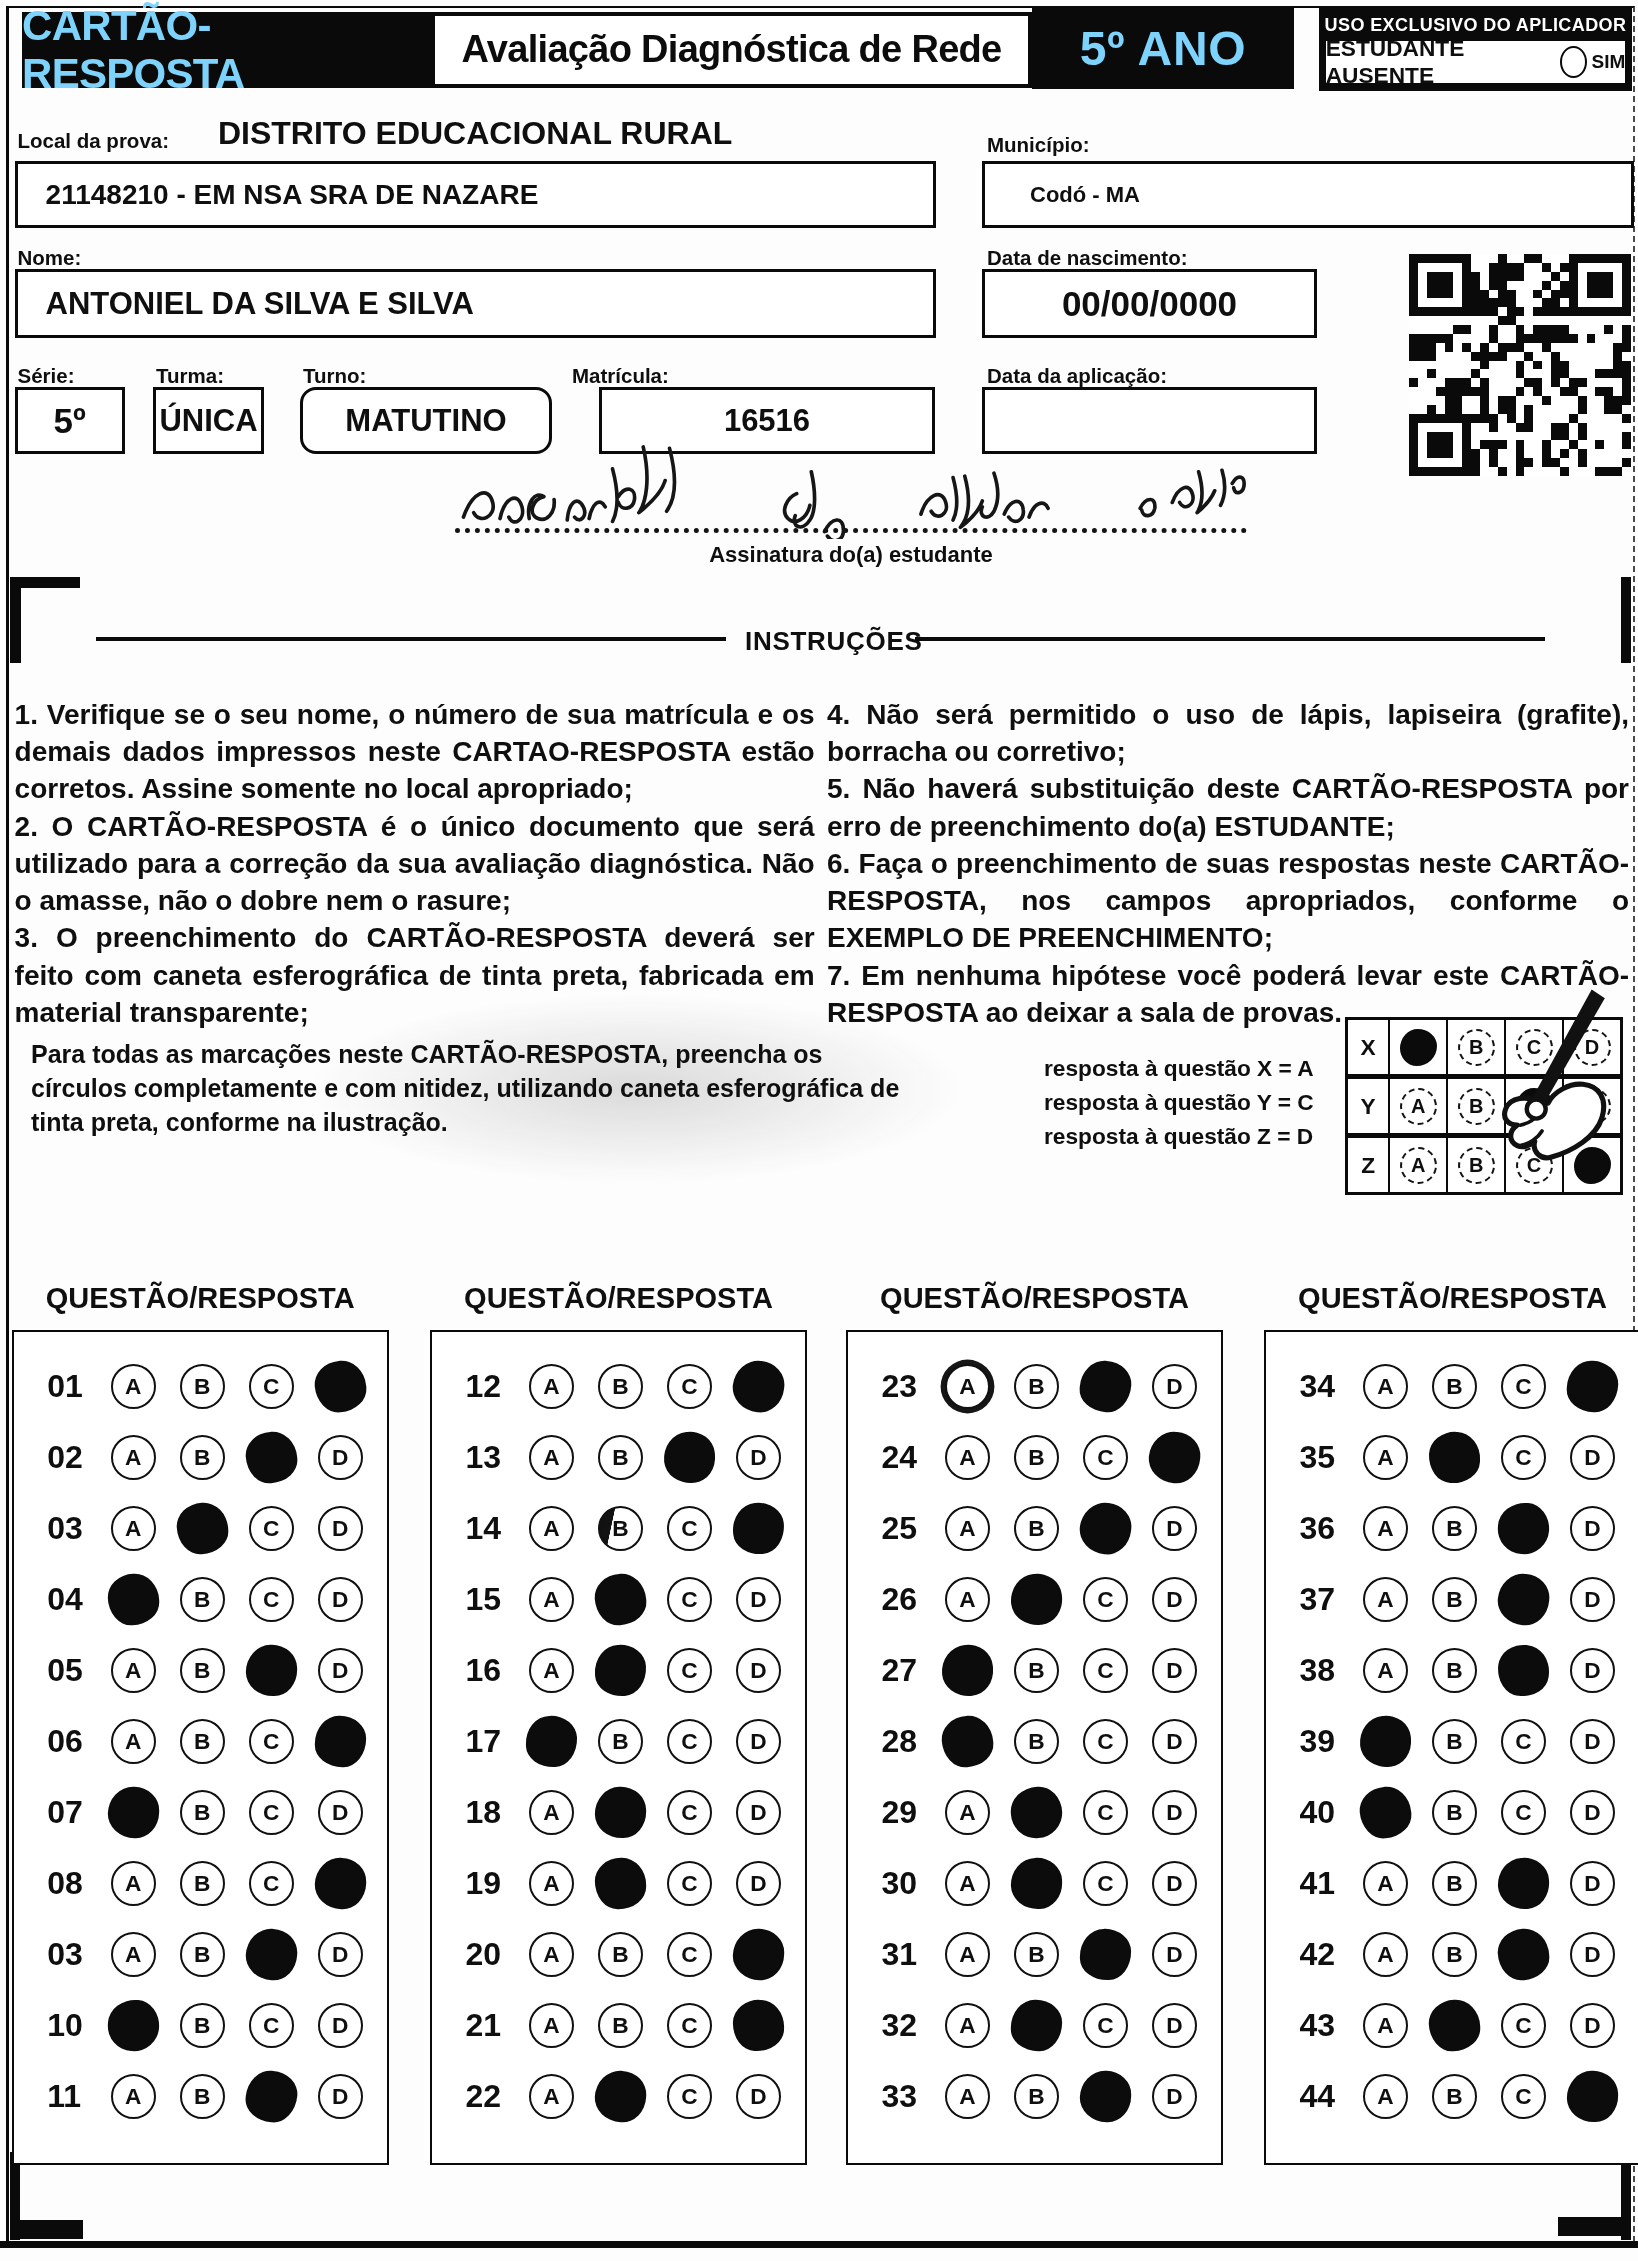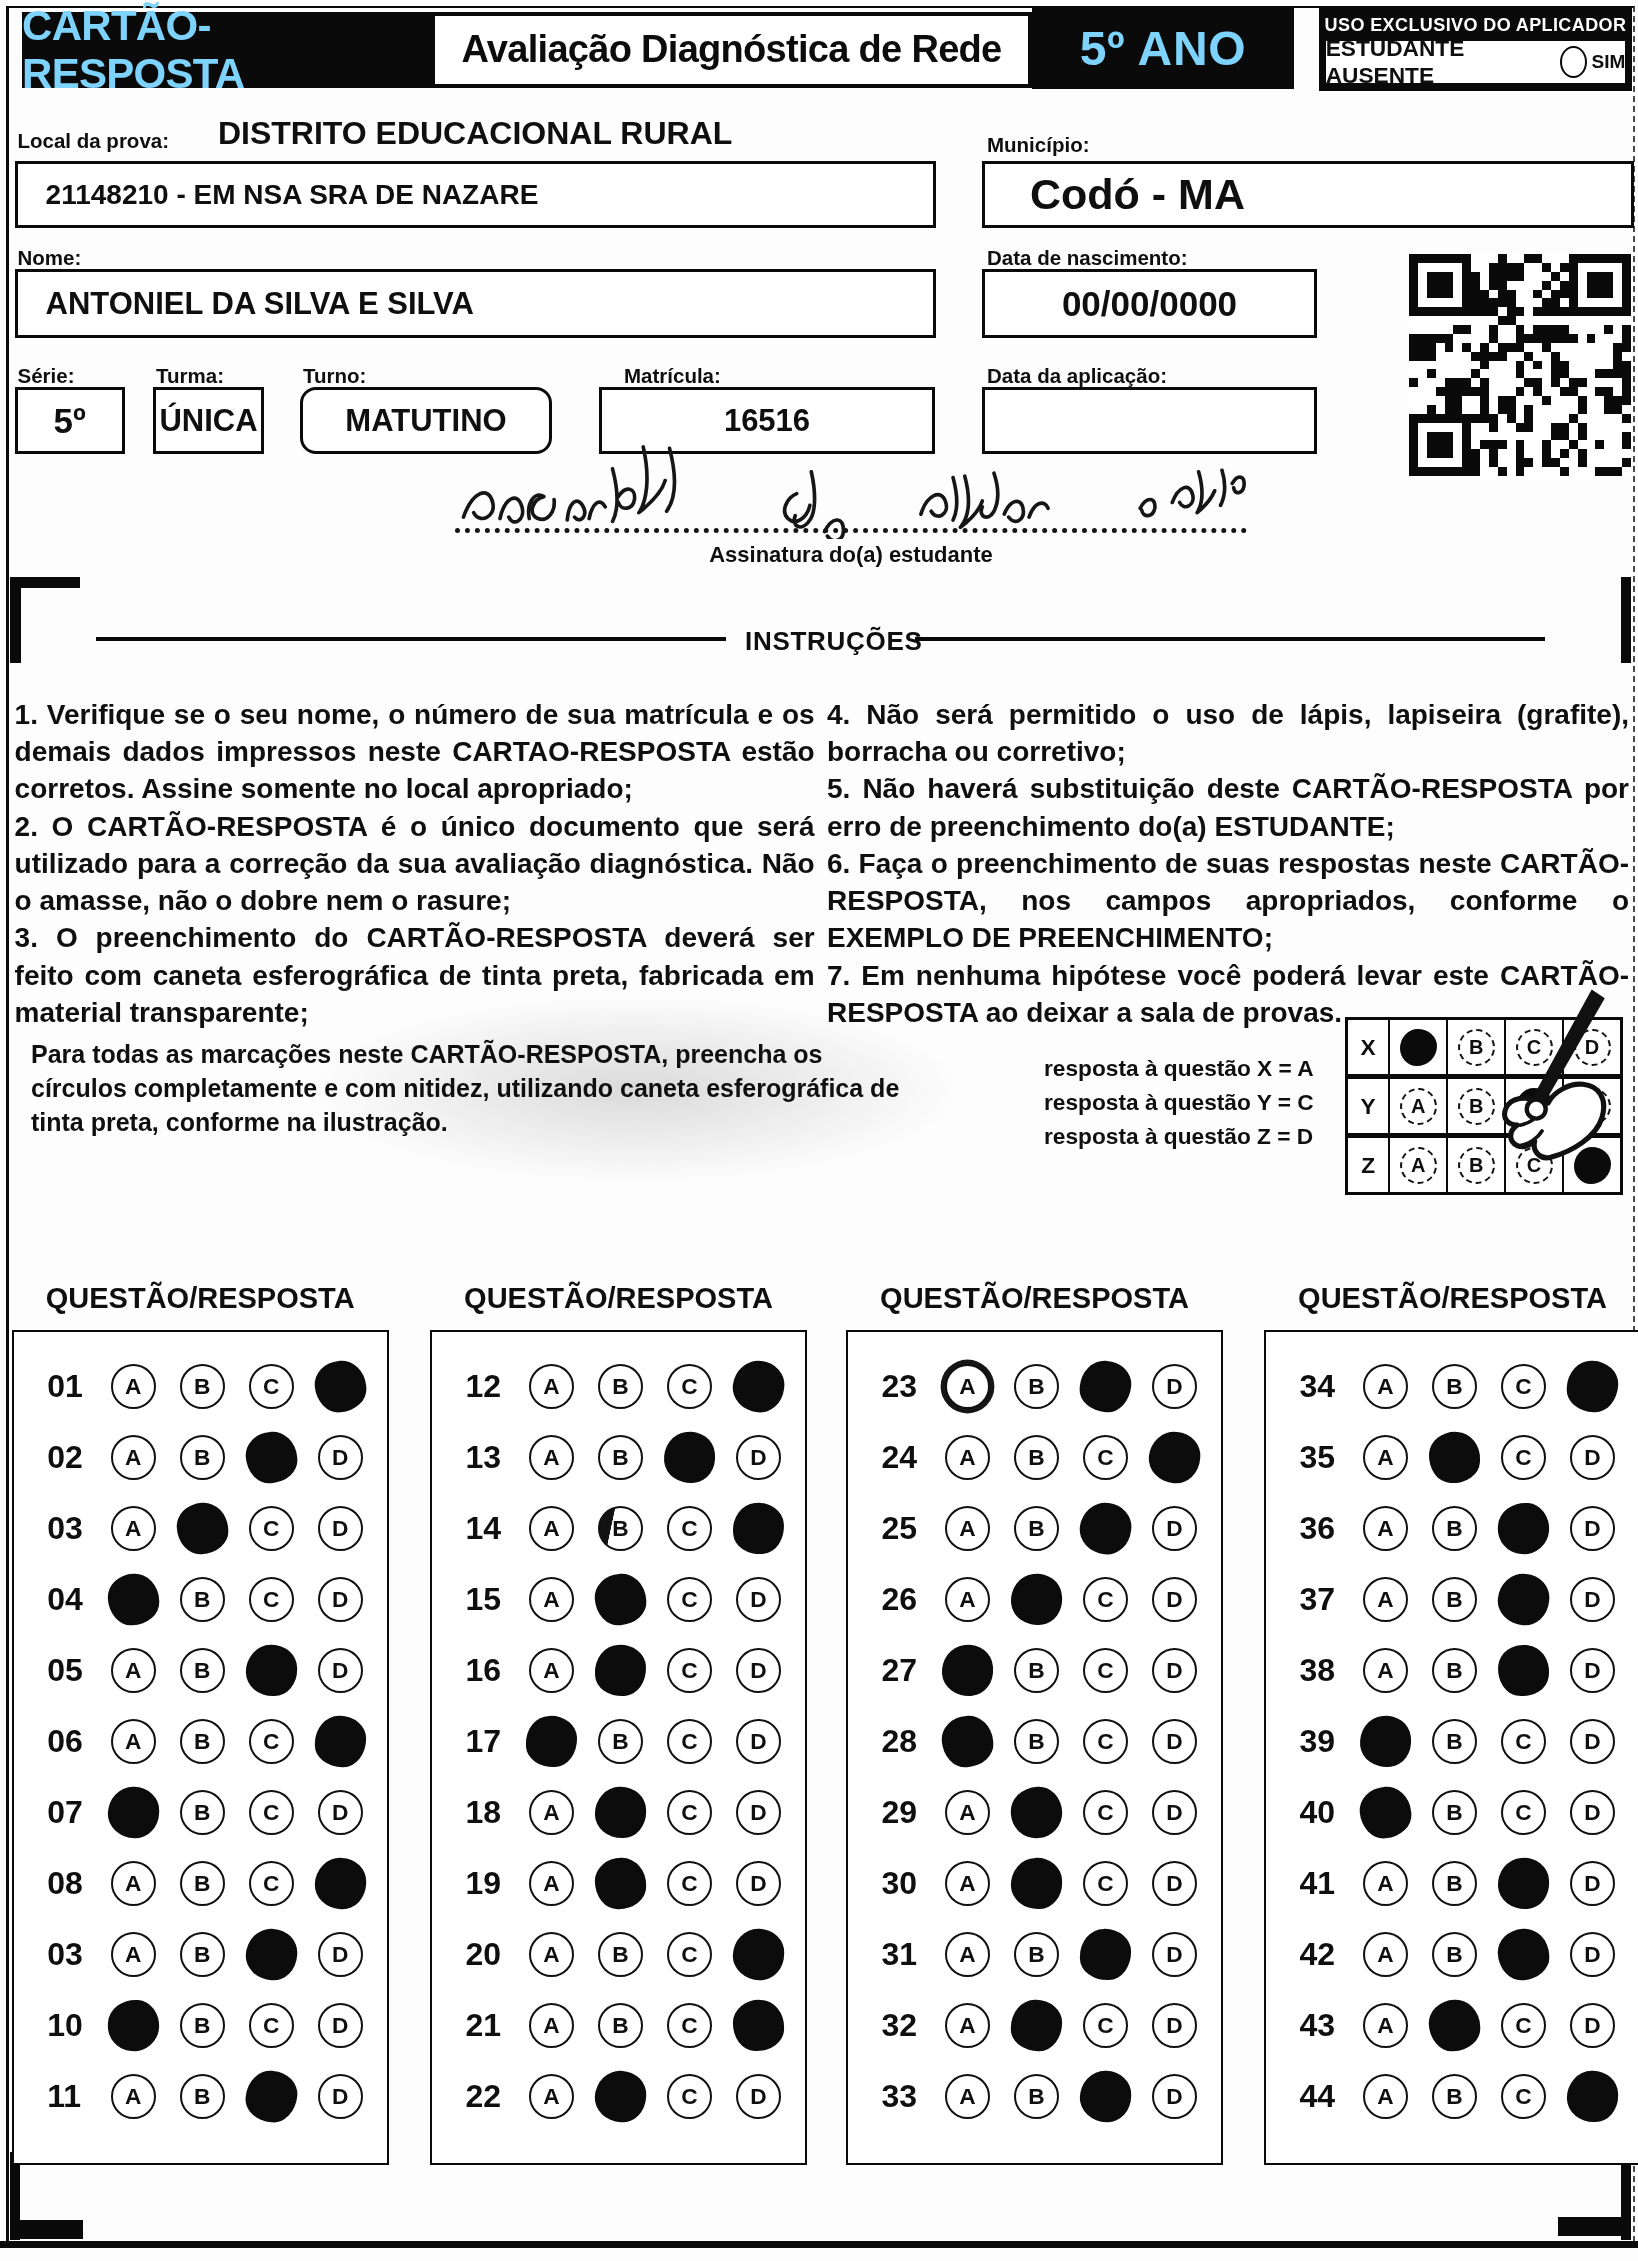--- a/index.html
+++ b/index.html
@@ -70,21 +70,21 @@
       <span class="uso-circle"></span>
       <span style="font-size:19px;">SIM</span>
     </div>
   </div>
 
   <div class="lbl" style="left:17.5px;top:129px;text-align:center;">Local da prova:</div>
   <div class="abs" style="left:14.6px;top:115px;width:921px;text-align:center;font-weight:700;font-size:32px;">DISTRITO EDUCACIONAL RURAL</div>
   <div class="fbox" style="left:14.6px;top:161px;width:921px;height:67px;font-size:28px;padding-left:28px;">21148210 - EM NSA SRA DE NAZARE</div>
 
   <div class="lbl" style="left:987px;top:133px;">Município:</div>
-  <div class="fbox" style="left:982px;top:161px;width:652px;height:67px;font-size:43px;padding-left:45px;">Codó - MA</div>
+  <div class="fbox" style="left:982px;top:161px;width:652px;height:67px;font-size:22px;padding-left:45px;">Codó - MA</div>
 
   <div class="lbl" style="left:17.5px;top:246px;">Nome:</div>
   <div class="fbox" style="left:14.6px;top:269px;width:921px;height:69px;font-size:31px;padding-left:28px;">ANTONIEL DA SILVA E SILVA</div>
 
   <div class="lbl" style="left:987px;top:246px;">Data de nascimento:</div>
   <div class="fbox" style="left:982px;top:269px;width:335px;height:69px;font-size:35px;justify-content:center;">00/00/0000</div>
 
   <div class="abs" style="left:1409px;top:254px;width:222px;height:222px;" id="qr-holder">
       <svg width="222" height="222" viewBox="0 0 300 300" shape-rendering="crispEdges">
         <rect width="300" height="300" fill="#fff"></rect>
@@ -384,21 +384,21 @@
         <rect x="204" y="288" width="12" height="12" fill="#0a0a0a"></rect>
         <rect x="252" y="288" width="12" height="12" fill="#0a0a0a"></rect>
         <rect x="264" y="288" width="12" height="12" fill="#0a0a0a"></rect>
         <rect x="276" y="288" width="12" height="12" fill="#0a0a0a"></rect>
       </svg>
     </div>
 
   <div class="lbl" style="left:17.5px;top:364px;">Série:</div>
   <div class="lbl" style="left:156px;top:364px;">Turma:</div>
   <div class="lbl" style="left:303px;top:364px;">Turno:</div>
-  <div class="lbl" style="left:624px;top:364px;">Matrícula:</div>
+  <div class="lbl" style="left:572px;top:364px;">Matrícula:</div>
   <div class="lbl" style="left:987px;top:364px;">Data da aplicação:</div>
 
   <div class="fbox" style="left:14.6px;top:387px;width:110px;height:67px;font-size:35px;justify-content:center;">5º</div>
   <div class="fbox" style="left:153px;top:387px;width:111px;height:67px;font-size:31px;justify-content:center;">ÚNICA</div>
   <div class="fbox" style="left:300px;top:387px;width:252px;height:67px;font-size:31px;justify-content:center;border-radius:16px;">MATUTINO</div>
   <div class="fbox" style="left:599px;top:387px;width:336px;height:67px;font-size:31px;justify-content:center;">16516</div>
   <div class="fbox" style="left:982px;top:387px;width:335px;height:67px;font-size:31px;"></div>
 
   <div class="dotline" style="left:455px;top:528px;width:792px;"></div>
   <svg class="abs" style="left:453px;top:444px;" width="797" height="95" viewBox="0 0 1090 130">

